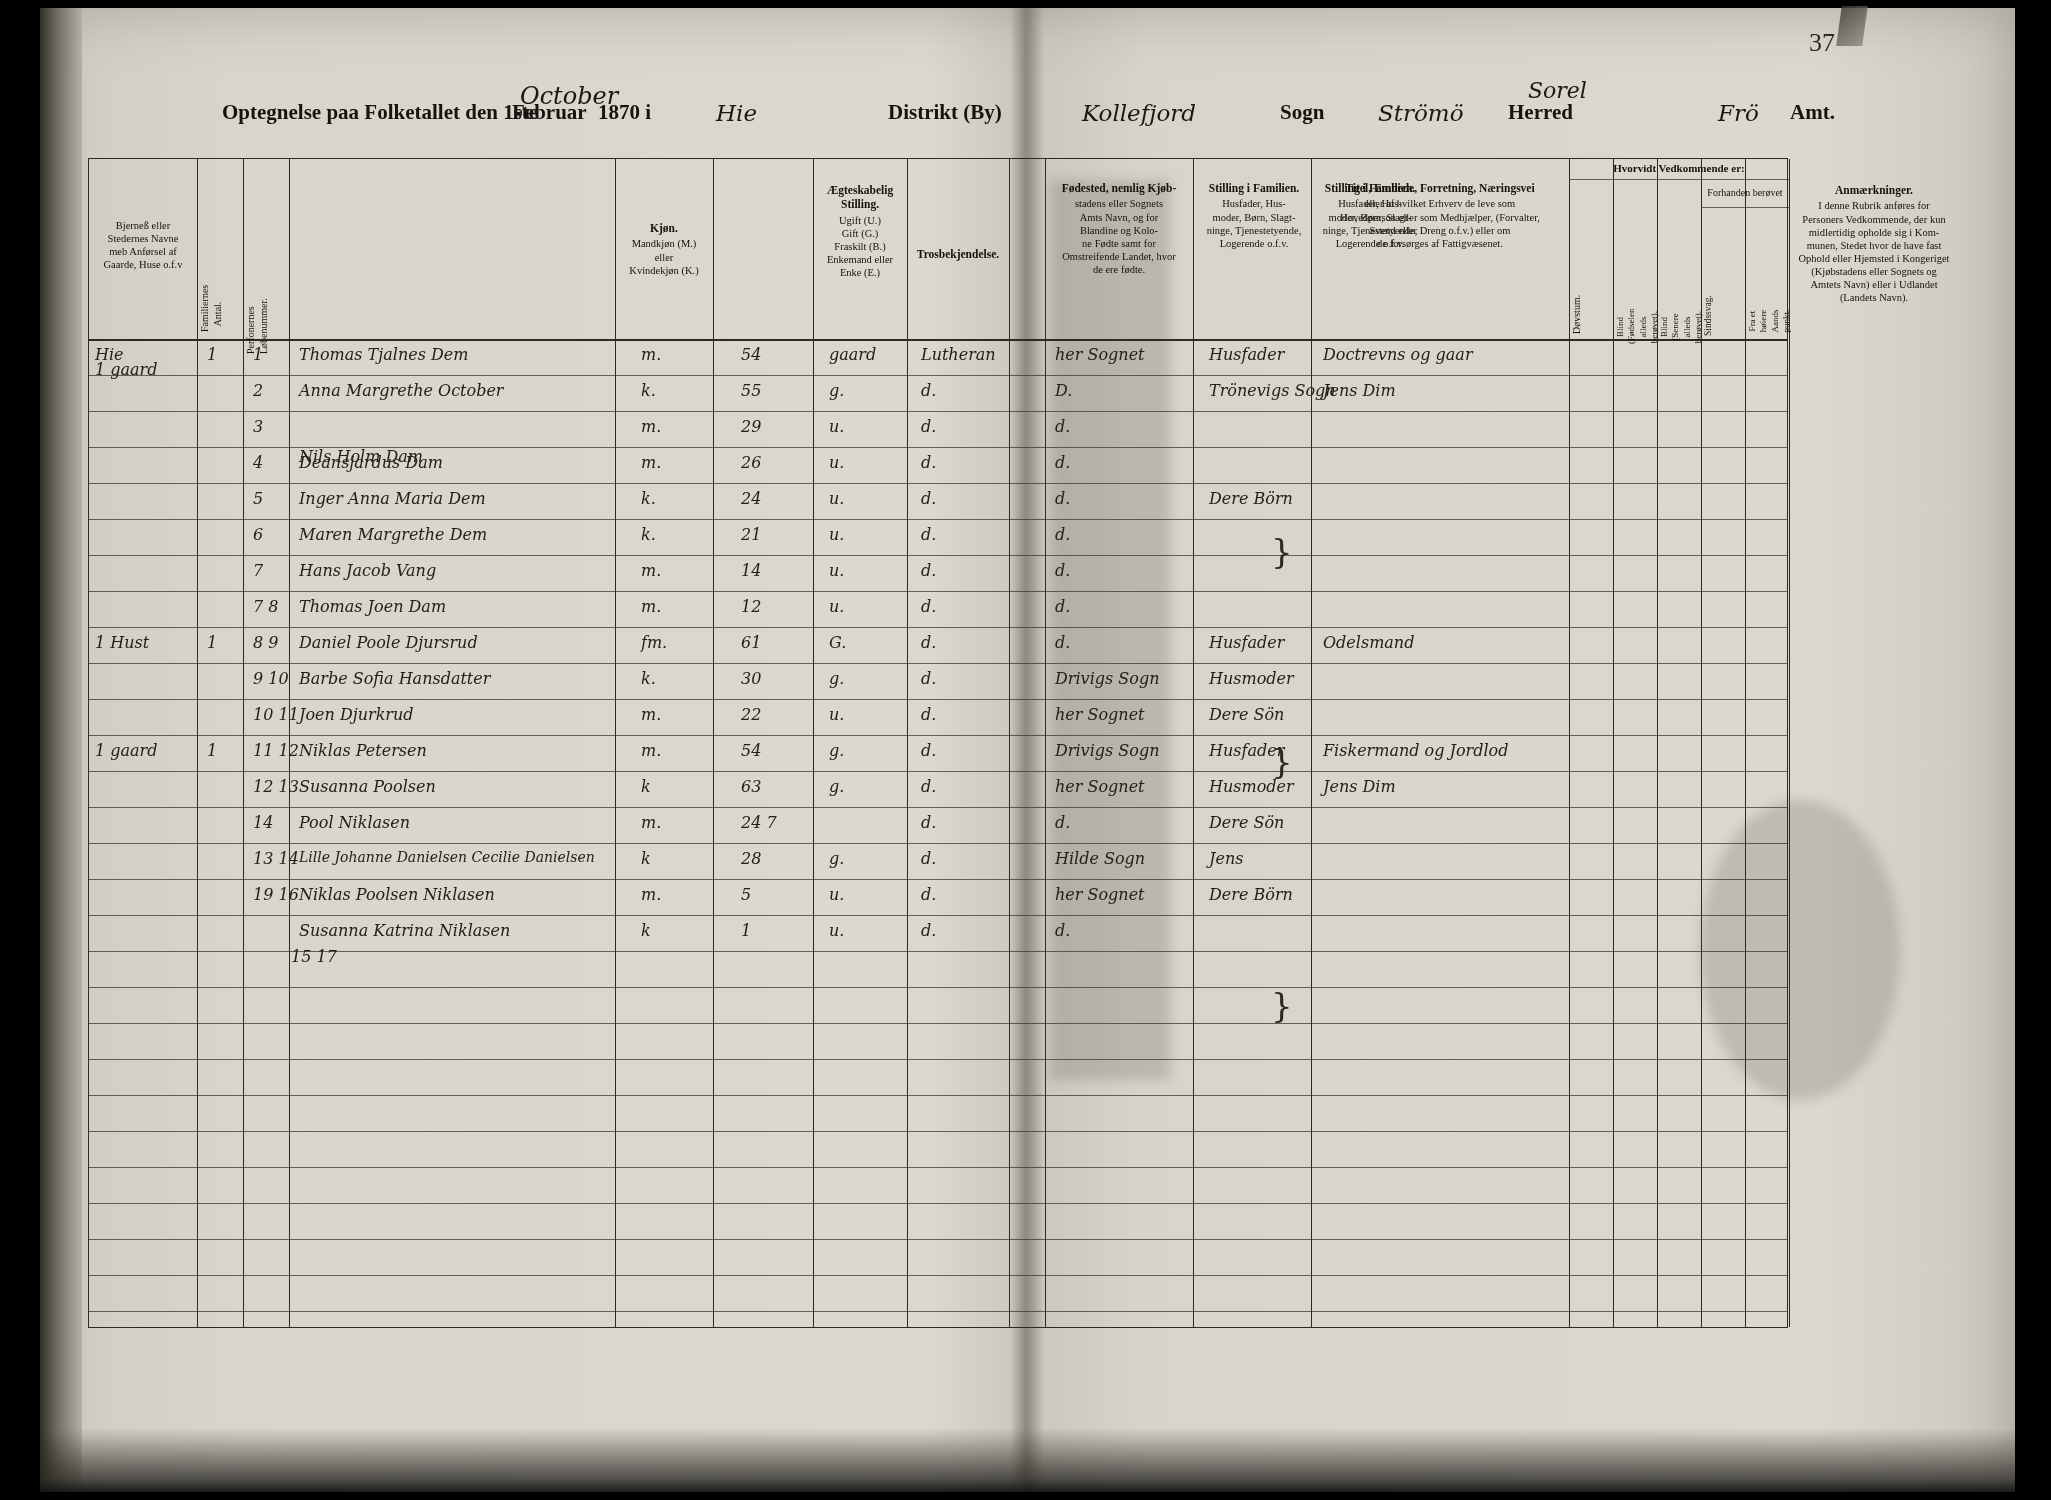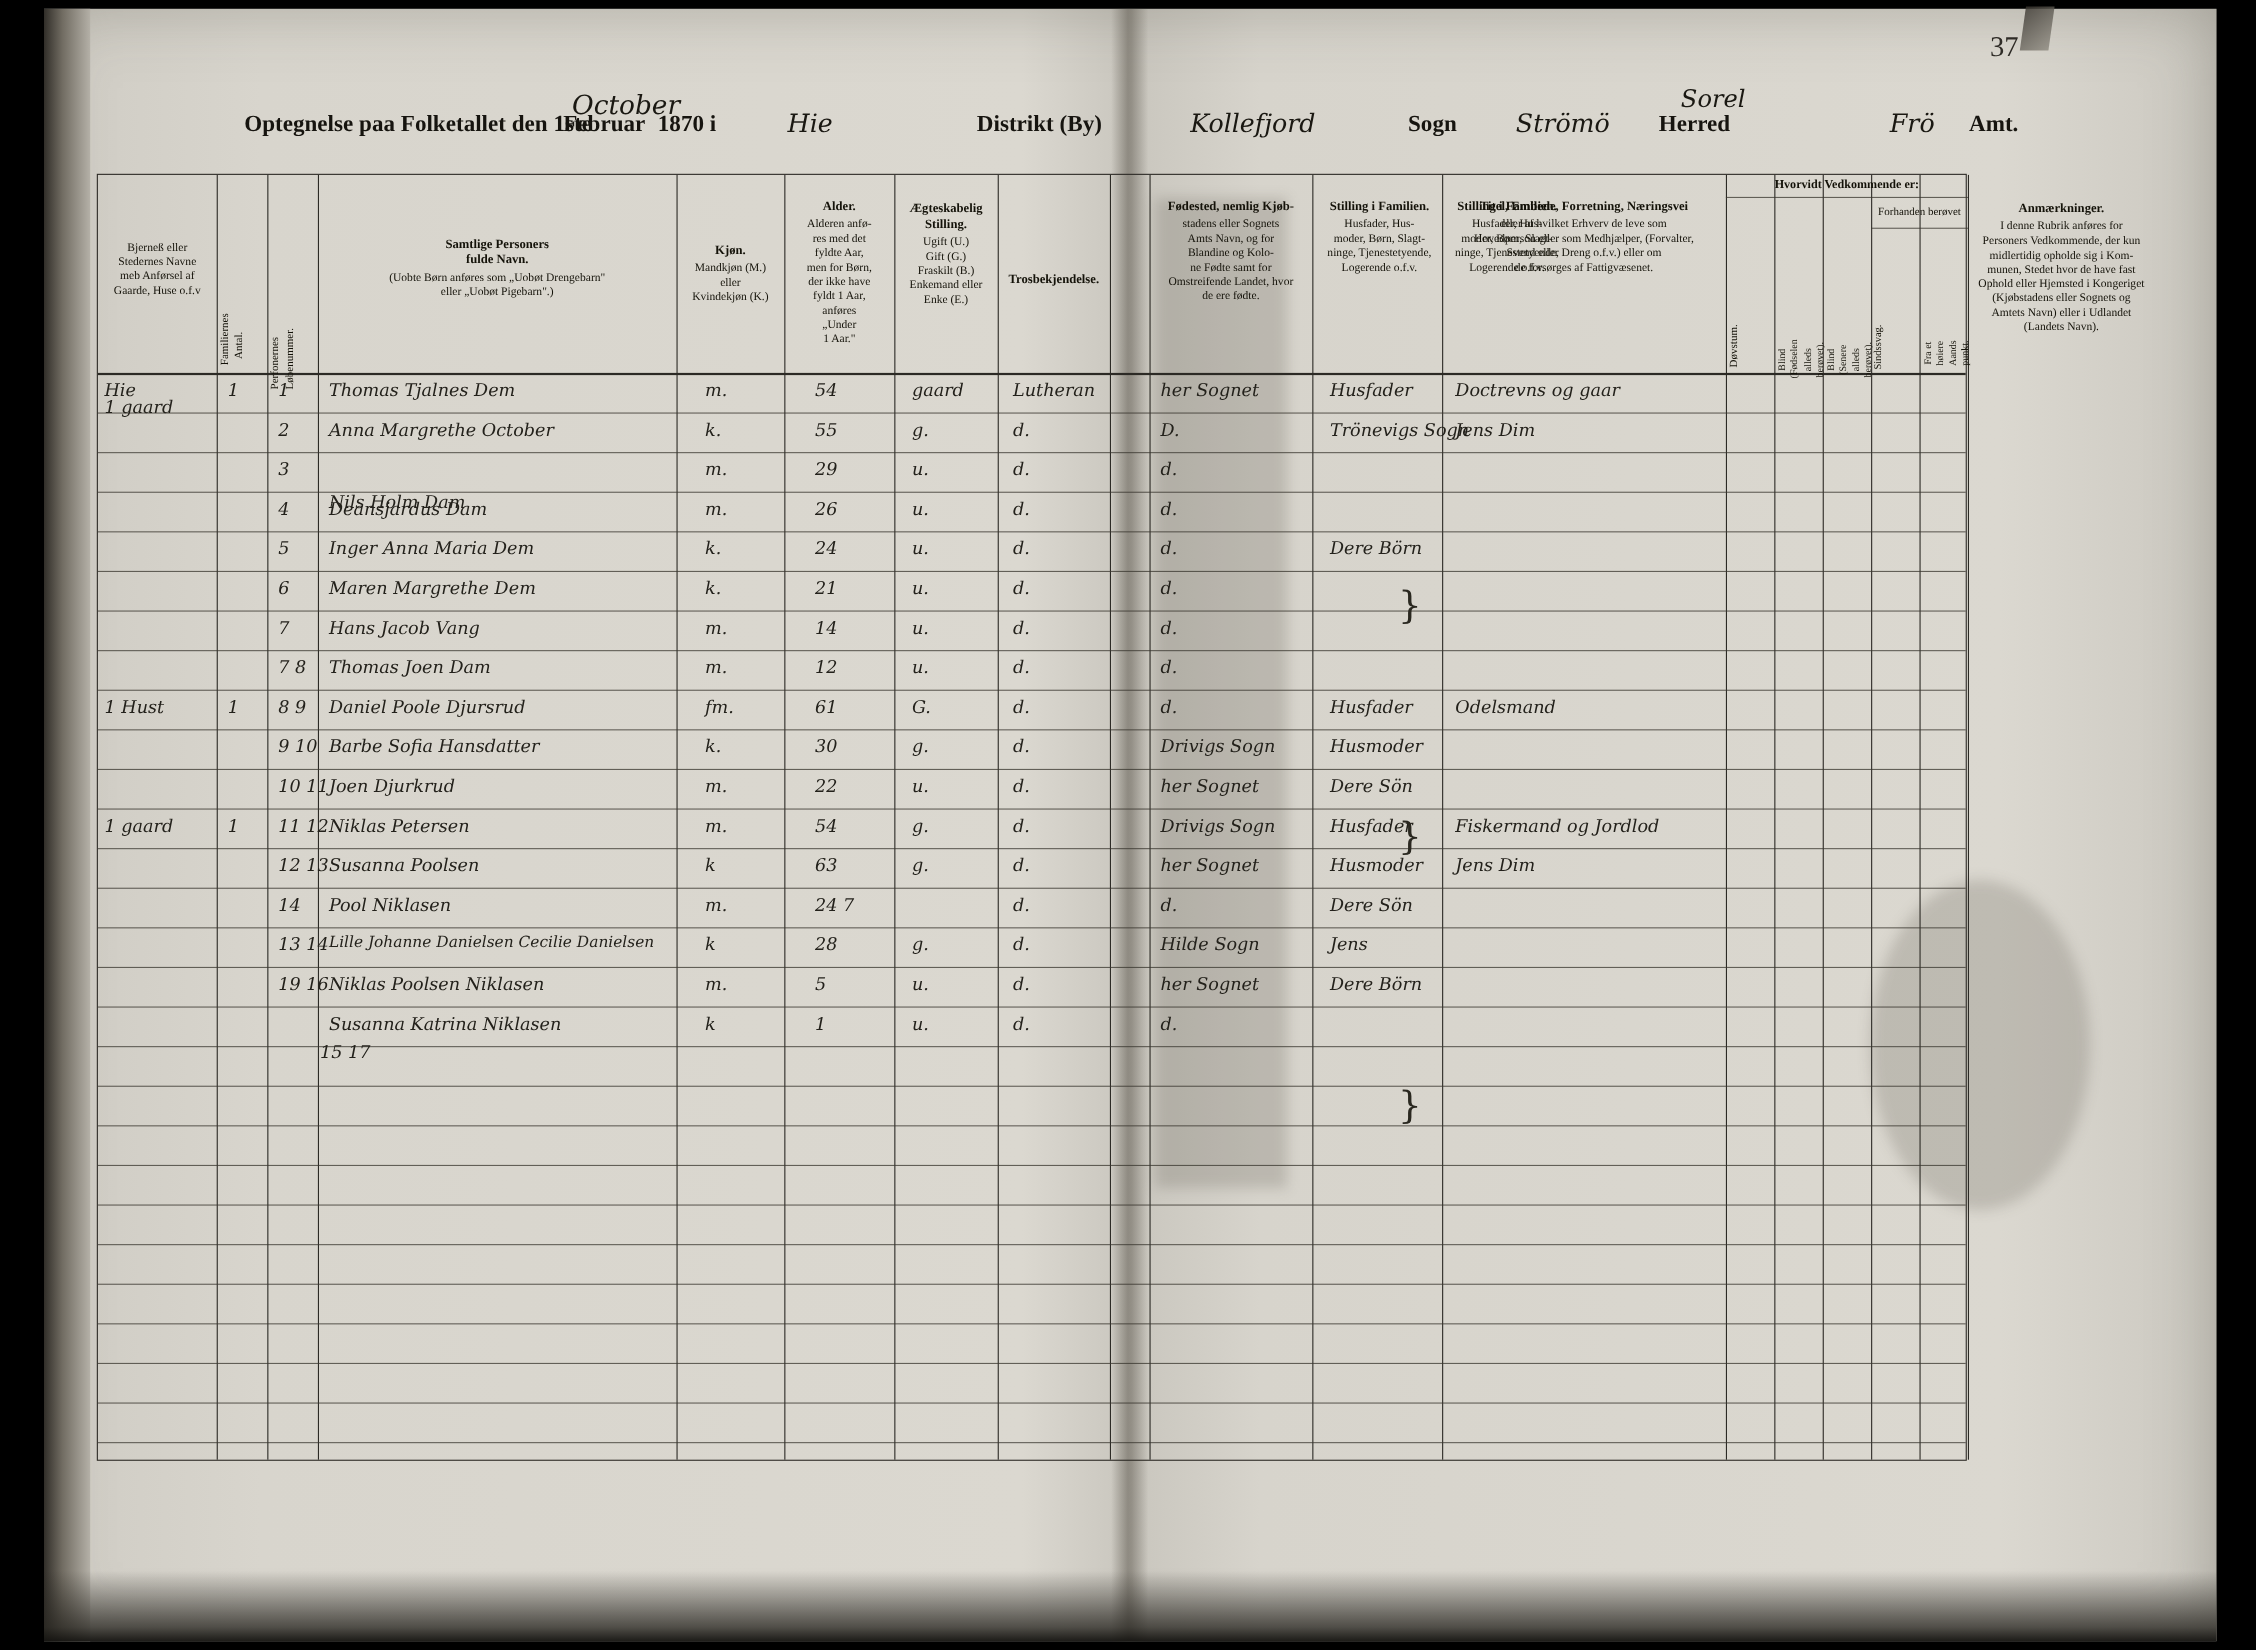--- a/index.html
+++ b/index.html
@@ -92,29 +92,22 @@
     <div class="rowline thick" style="top:180px;"></div>
 
     <div class="th" style="left:1480px;top:3px;width:220px;font-weight:bold;font-size:11px;">Hvorvidt Vedkommende er:</div>
     <div class="th" style="left:1612px;top:28px;width:88px;font-size:10px;">Forhanden berøvet</div>
 
     <div class="th" style="left:2px;top:60px;width:104px;">
       <span>Bjerneß eller<br>Stedernes Navne<br>meb Anførsel af<br>Gaarde, Huse o.f.v</span>
     </div>
     <div class="th" style="left:110px;top:48px;width:42px;transform:rotate(-90deg);transform-origin:left top;translate:0 128px;font-size:10px;">Familiernes Antal.</div>
     <div class="th" style="left:156px;top:48px;width:42px;transform:rotate(-90deg);transform-origin:left top;translate:0 150px;font-size:10px;">Perfonernes Løbenummer.</div>
-    <div class="th" style="left:202px;top:56px;width:322px;">
-      <span class="t">Samtlige Personers<br>fulde Navn.</span>
-      <span>(Uobte Børn anføres som „Uobøt Drengebarn"<br>eller „Uobøt Pigebarn".)</span>
-    </div>
     <div class="th" style="left:528px;top:62px;width:94px;">
       <span class="t">Kjøn.</span><span>Mandkjøn (M.)<br>eller<br>Kvindekjøn (K.)</span>
-    </div>
-    <div class="th" style="left:626px;top:22px;width:96px;">
-      <span class="t">Alder.</span><span>Alderen anfø-<br>res med det<br>fyldte Aar,<br>men for Børn,<br>der ikke have<br>fyldt 1 Aar,<br>anføres<br>„Under<br>1 Aar."</span>
     </div>
     <div class="th" style="left:726px;top:24px;width:90px;">
       <span class="t">Ægteskabelig<br>Stilling.</span><span>Ugift (U.)<br>Gift (G.)<br>Fraskilt (B.)<br>Enkemand eller<br>Enke (E.)</span>
     </div>
     <div class="th" style="left:820px;top:88px;width:98px;font-weight:bold;font-size:11.5px;">Trosbekjendelse.</div>
     <div class="th" style="left:958px;top:22px;width:144px;">
       <span class="t">Fødested, nemlig Kjøb-</span><span>stadens eller Sognets<br>Amts Navn, og for<br>Blandine og Kolo-<br>ne Fødte samt for<br>Omstreifende Landet, hvor<br>de ere fødte.</span>
     </div>
     <div class="th" style="left:1224px;top:22px;width:114px;">
       <span class="t">Stilling i Familien.</span><span>Husfader, Hus-<br>moder, Børn, Slagt-<br>ninge, Tjenestetyende,<br>Logerende o.f.v.</span>

